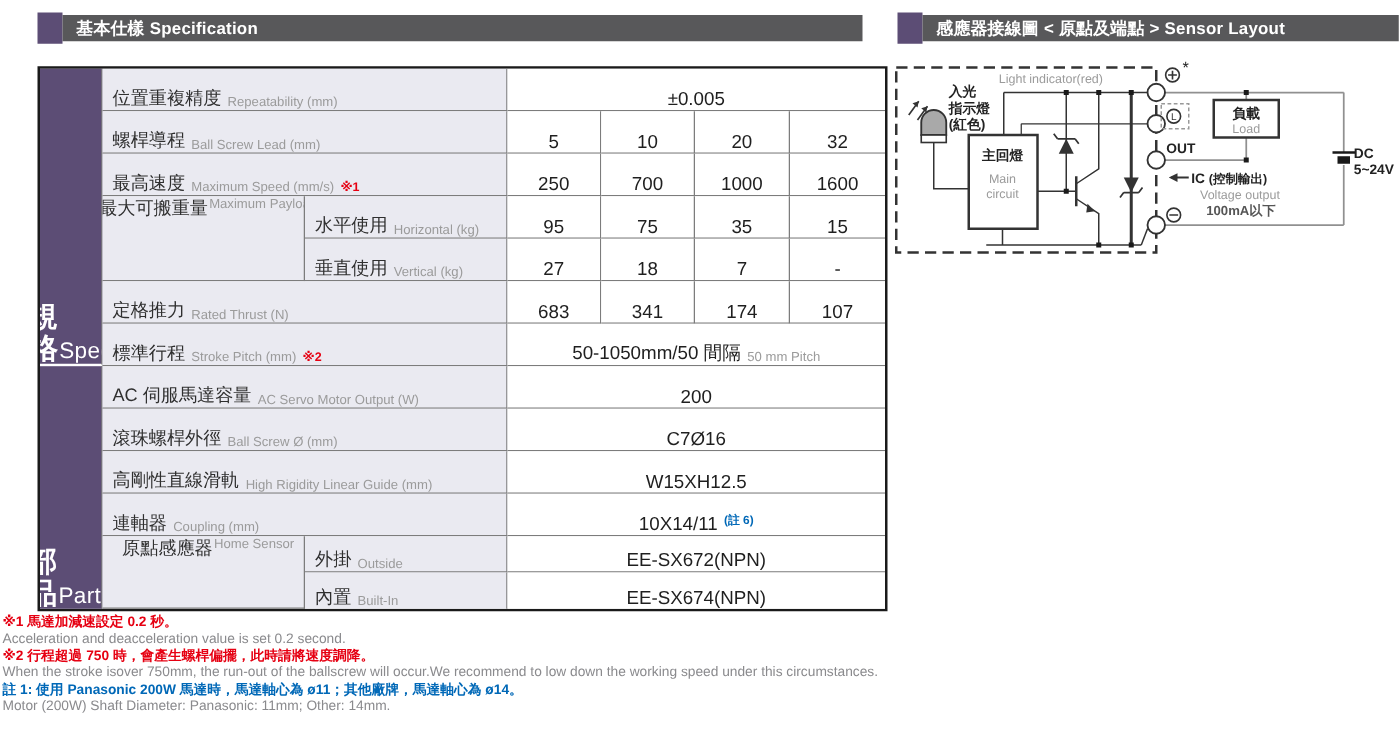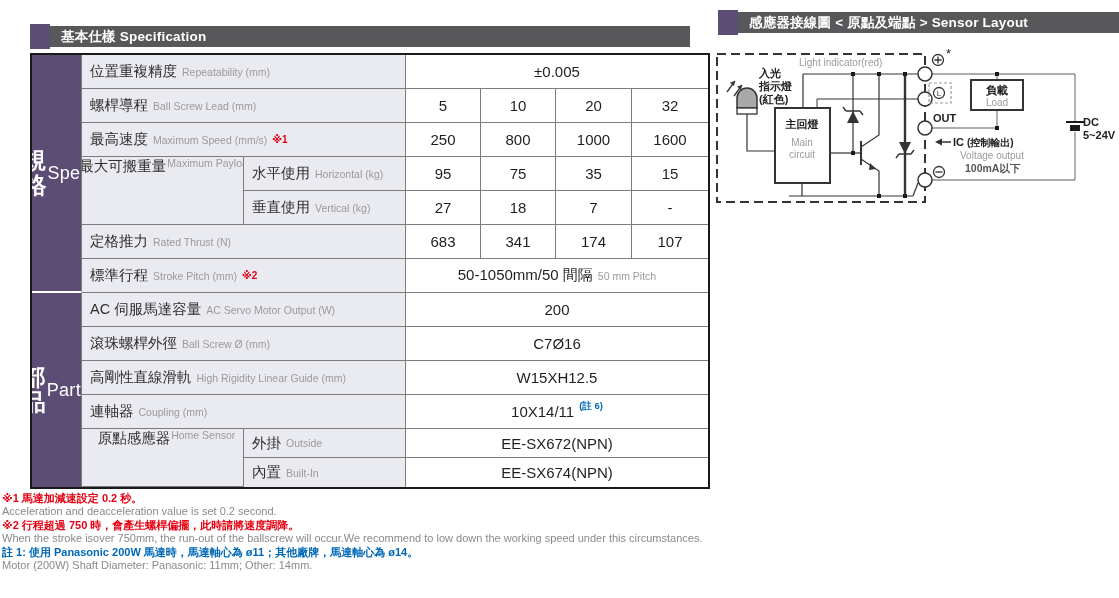--- a/index.html
+++ b/index.html
@@ -5,30 +5,30 @@
   html,body{margin:0;padding:0}
   body{width:1119px;height:598px;background:#ffffff;position:relative;overflow:hidden;
        font-family:"Liberation Sans","DejaVu Sans",sans-serif;}
 
   
   .hbar{position:absolute;display:flex;align-items:center;height:25px}
   .hbar .sq{width:20px;height:25px;background:#5c4d75;flex:0 0 auto}
   .hbar .bar{flex:1;height:21px;background:#58585a;display:flex;align-items:center;
              padding-left:11px;color:#fff;font-weight:bold;font-size:13.5px;letter-spacing:.2px;
              white-space:nowrap;overflow:hidden}
-  #hbar-left{left:30px;top:24px;width:660px}
+  #hbar-left{left:30px;top:10px;width:660px}
   #hbar-right{left:718px;top:10px;width:401px}
 
   
   #spec-table{position:absolute;left:30px;top:53px;display:grid;
               grid-template-columns:50px 162px 162px 75px 75px 76px 76px;
               grid-template-rows:repeat(11,34px) 29px 29px;
               border:2px solid #1a1a1a;background:#fff}
   .cell{box-sizing:border-box;border-right:1px solid #7c7c7c;border-bottom:1px solid #7c7c7c;
-        display:flex;align-items:center;overflow:hidden}
+        display:flex;align-items:flex-end;overflow:hidden}
   .cell.nr{border-right:none}
   .cell.nb{border-bottom:none}
   .side{background:#5c4d75;flex-direction:row;justify-content:center;color:#fff;gap:1px;
         border-bottom:2px solid #ffffff}
   .side.nb{border-bottom:none}
   .side .big{font-size:23px;font-weight:bold;width:27px;text-align:center;line-height:25px;word-break:break-all}
   .side .small{font-size:18px;letter-spacing:.3px}
   .label{background:#eaeaf1;padding-left:8px;gap:5px}
   .label .zh{font-size:14.5px;color:#2f2f2f;white-space:nowrap}
   .label .en{font-size:10.5px;color:#9b9b9b;white-space:nowrap}
@@ -94,21 +94,21 @@
   <div class="cell val" style="grid-area:2/5/3/6">10</div>
   <div class="cell val" style="grid-area:2/6/3/7">20</div>
   <div class="cell val nr" style="grid-area:2/7/3/8">32</div>
 
   <div class="cell label" style="grid-area:3/2/4/4">
     <span class="zh">最高速度</span>
     <span class="en">Maximum Speed (mm/s)</span>
     <span class="note">※1</span>
   </div>
   <div class="cell val" style="grid-area:3/4/4/5">250</div>
-  <div class="cell val" style="grid-area:3/5/4/6">800</div>
+  <div class="cell val" style="grid-area:3/5/4/6">700</div>
   <div class="cell val" style="grid-area:3/6/4/7">1000</div>
   <div class="cell val nr" style="grid-area:3/7/4/8">1600</div>
 
   <div class="cell label stacked" style="grid-area:4/2/6/3">
     <span class="zh">最大可搬重量</span>
     <span class="en">Maximum Payload</span>
   </div>
   <div class="cell label" style="grid-area:4/3/5/4">
     <span class="zh">水平使用</span>
     <span class="en">Horizontal (kg)</span>

